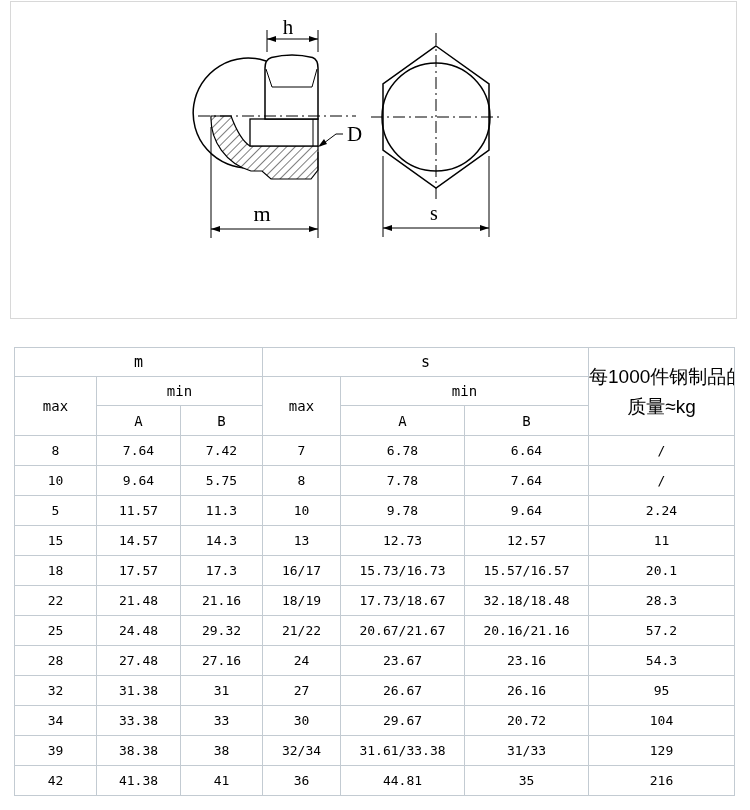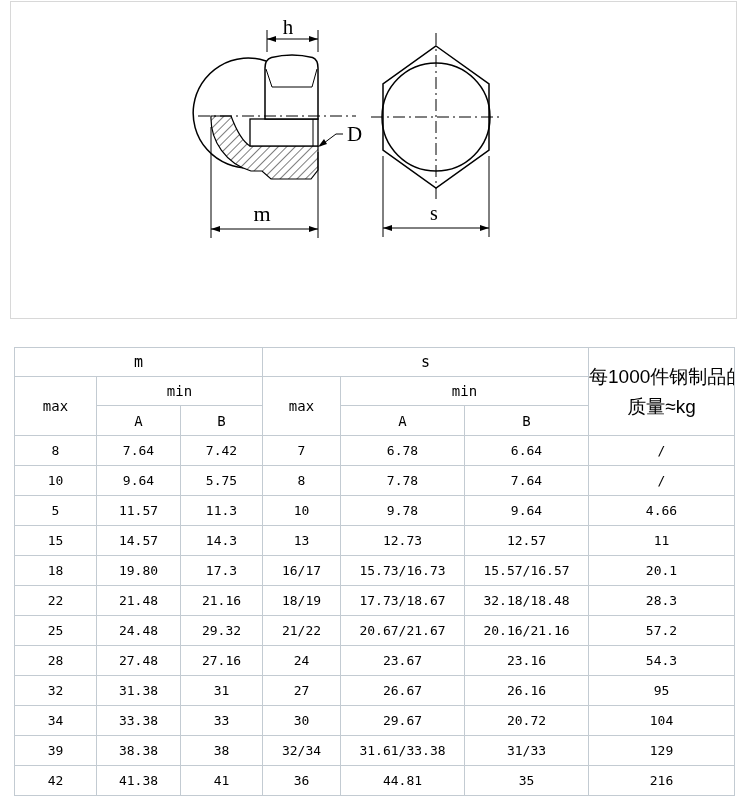--- a/index.html
+++ b/index.html
@@ -153,34 +153,34 @@
         <td>7.64</td>
         <td>/</td>
       </tr>
       <tr>
         <td>5</td>
         <td>11.57</td>
         <td>11.3</td>
         <td>10</td>
         <td>9.78</td>
         <td>9.64</td>
-        <td>4.66</td>
+        <td>2.24</td>
       </tr>
       <tr>
         <td>15</td>
         <td>14.57</td>
         <td>14.3</td>
         <td>13</td>
         <td>12.73</td>
         <td>12.57</td>
         <td>11</td>
       </tr>
       <tr>
         <td>18</td>
-        <td>19.80</td>
+        <td>17.57</td>
         <td>17.3</td>
         <td>16/17</td>
         <td>15.73/16.73</td>
         <td>15.57/16.57</td>
         <td>20.1</td>
       </tr>
       <tr>
         <td>22</td>
         <td>21.48</td>
         <td>21.16</td>

